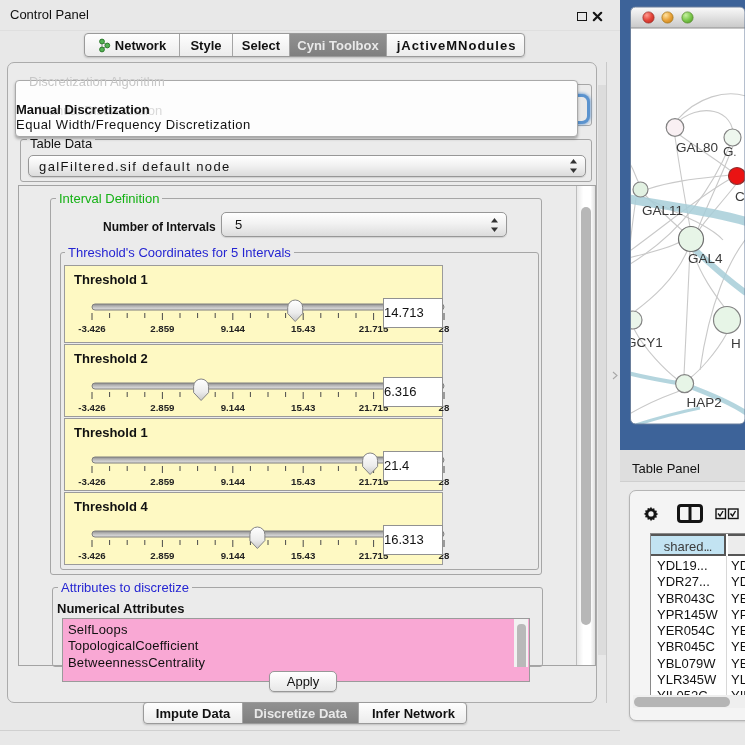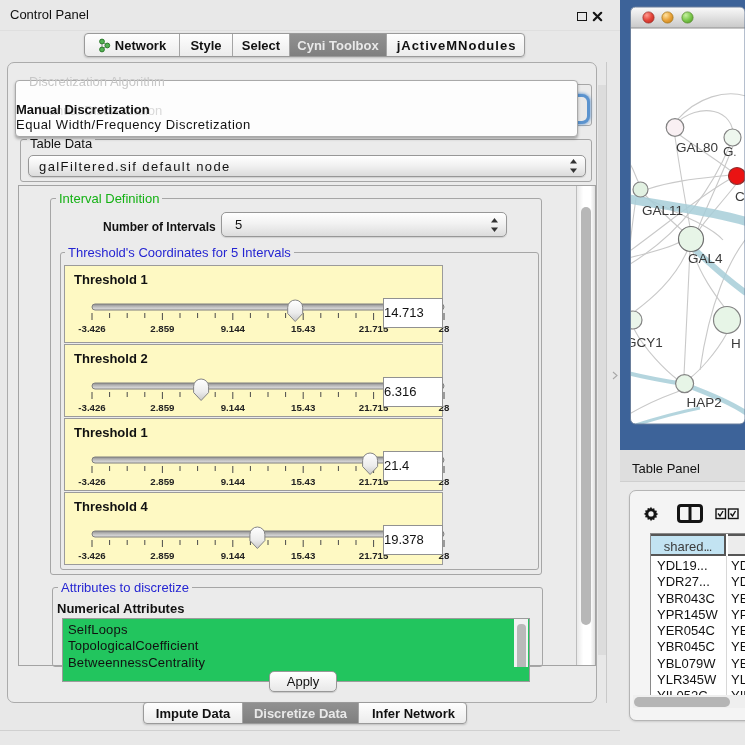--- a/index.html
+++ b/index.html
@@ -155,28 +155,28 @@
         <rect x="27" y="38" width="352" height="6" rx="3" fill="url(#trg)" stroke="#7f7f7f" stroke-width="1"></rect>
         <path d="M27.0 47V54M44.6 47V52M62.2 47V52M79.8 47V52M97.4 47V54M115.0 47V52M132.6 47V52M150.2 47V52M167.8 47V54M185.4 47V52M203.0 47V52M220.6 47V52M238.2 47V54M255.8 47V52M273.4 47V52M291.0 47V52M308.6 47V54M326.2 47V52M343.8 47V52M361.4 47V52M379.0 47V54" stroke="#4a4a4a" stroke-width="1"></path>
         <text x="27.0" y="66" text-anchor="middle" font-size="9.7" font-weight="bold" fill="#222">-3.426</text>
         <text x="97.4" y="66" text-anchor="middle" font-size="9.7" font-weight="bold" fill="#222">2.859</text>
         <text x="167.8" y="66" text-anchor="middle" font-size="9.7" font-weight="bold" fill="#222">9.144</text>
         <text x="238.2" y="66" text-anchor="middle" font-size="9.7" font-weight="bold" fill="#222">15.43</text>
         <text x="308.6" y="66" text-anchor="middle" font-size="9.7" font-weight="bold" fill="#222">21.715</text>
         <text x="379.0" y="66" text-anchor="middle" font-size="9.7" font-weight="bold" fill="#222">28</text>
         <path d="M184.9 41.5a7.5 7.5 0 0 1 15 0v6l-7.5 8-7.5-8z" fill="url(#thg)" stroke="#848484" stroke-width="1"></path>
       </svg>
-<div class="tval">19.378</div>
+<div class="tval">16.313</div>
 </div>
 
 
 <div class="groupbox" style="left:52px;top:587px;width:491px;height:80px"></div>
 <div class="abs glabel" style="left:58px;top:581px;color:#2525d2">Attributes to discretize</div>
 <div class="abs" style="left:57px;top:601px;font-weight:bold">Numerical Attributes</div>
-<div class="abs" style="left:62px;top:618px;width:468px;height:64px;border:1px solid #9b9b9b;background:#22c55e;overflow:hidden">
+<div class="abs" style="left:62px;top:618px;width:468px;height:64px;border:1px solid #9b9b9b;background:#f9a8d4;overflow:hidden">
  <div style="position:absolute;left:5px;top:3px;line-height:16.3px;letter-spacing:.2px">SelfLoops<br>TopologicalCoefficient<br>BetweennessCentrality</div>
  <div style="position:absolute;right:1px;top:0;width:14px;height:48px;background:#f2f2f2"></div>
  <div style="position:absolute;right:3px;top:5px;width:9px;height:43px;background:#b9b9b9;border-radius:4px 4px 0 0"></div>
 </div>
 
 
 <div class="abs" style="left:269px;top:671px;width:68px;height:21px;border:1px solid #989898;border-radius:5px;background:linear-gradient(#ffffff,#e8e8e8);box-shadow:0 1px 1px rgba(0,0,0,.15);text-align:center;line-height:19px">Apply</div>
 
 
 <div class="tabbar" style="left:143px;top:702px;width:324px;height:22px">

